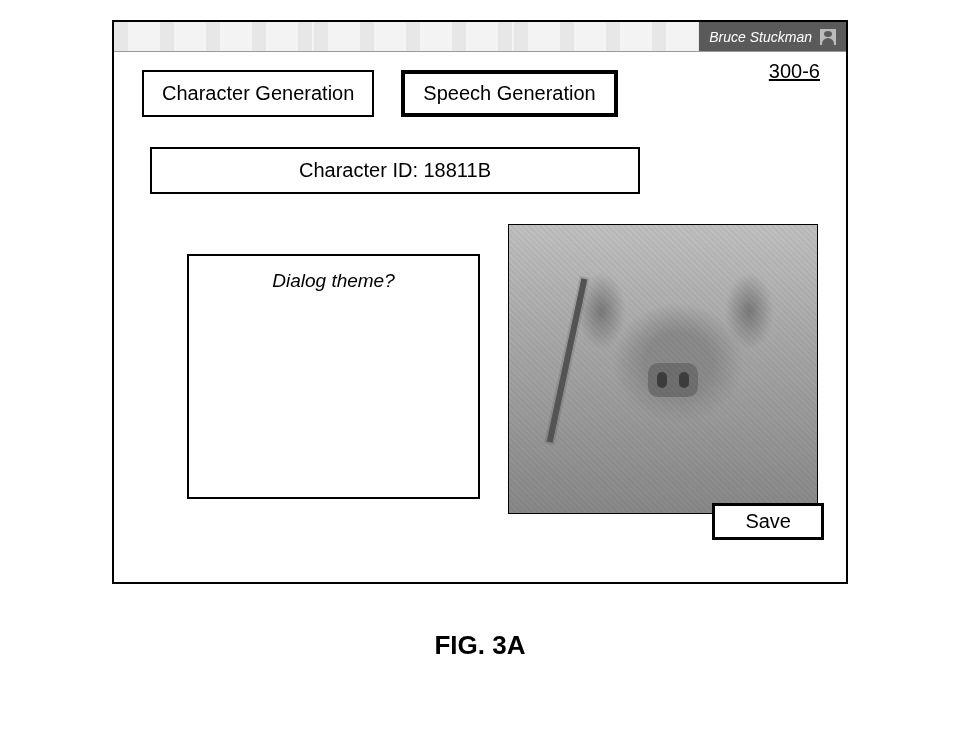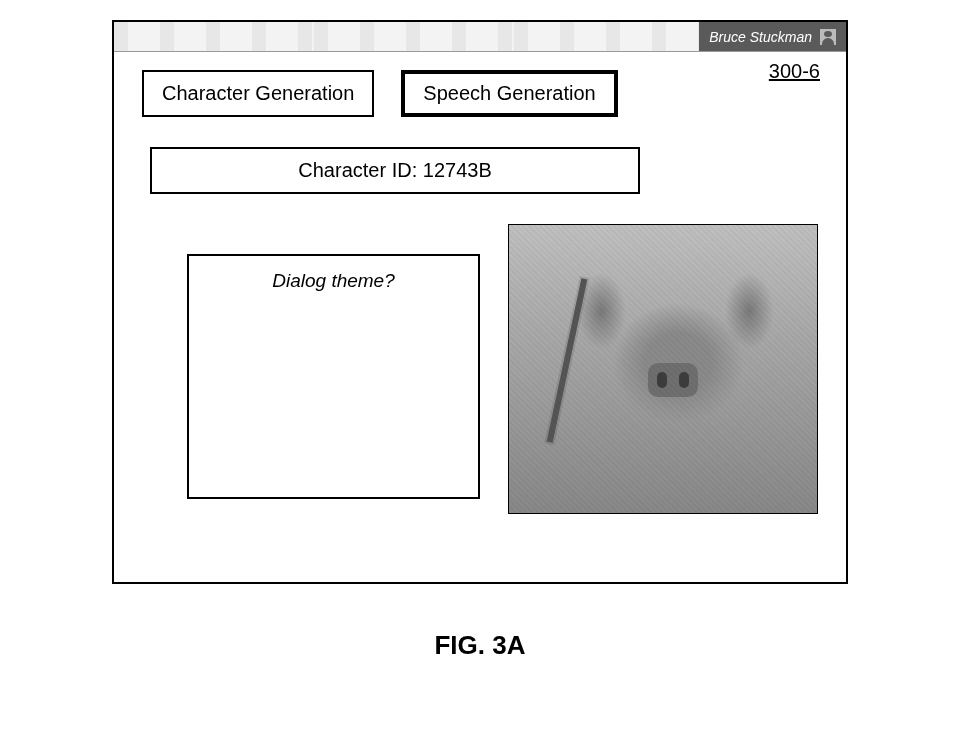--- a/index.html
+++ b/index.html
@@ -212,29 +212,30 @@
   </div>
 
   <div class="content">
     <div class="figure-ref">300-6</div>
 
     <div class="tabs">
       <div class="tab">Character Generation</div>
       <div class="tab active">Speech Generation</div>
     </div>
 
-    <div class="char-id-box">Character ID: 12743B</div>
+    <div class="char-id-box">Character ID: 18811B</div>
 
     <div class="lower-row">
       <div class="dialog-panel">
         <div class="dialog-prompt">Dialog theme?</div>
       </div>
 
       <div class="image-col">
         <div class="char-image">
           <div class="snout"></div>
         </div>
+        <button class="save-btn">Save</button>
       </div>
     </div>
   </div>
 </div>
 
 <div class="figure-caption">FIG. 3A</div>
 
 </body></html>

